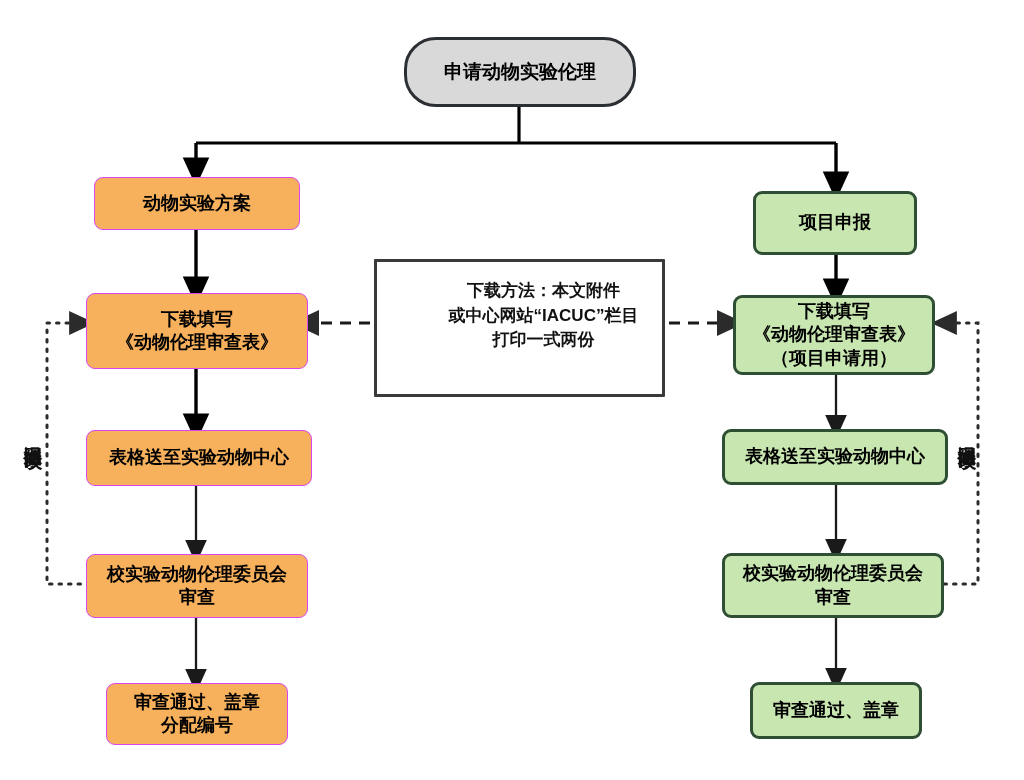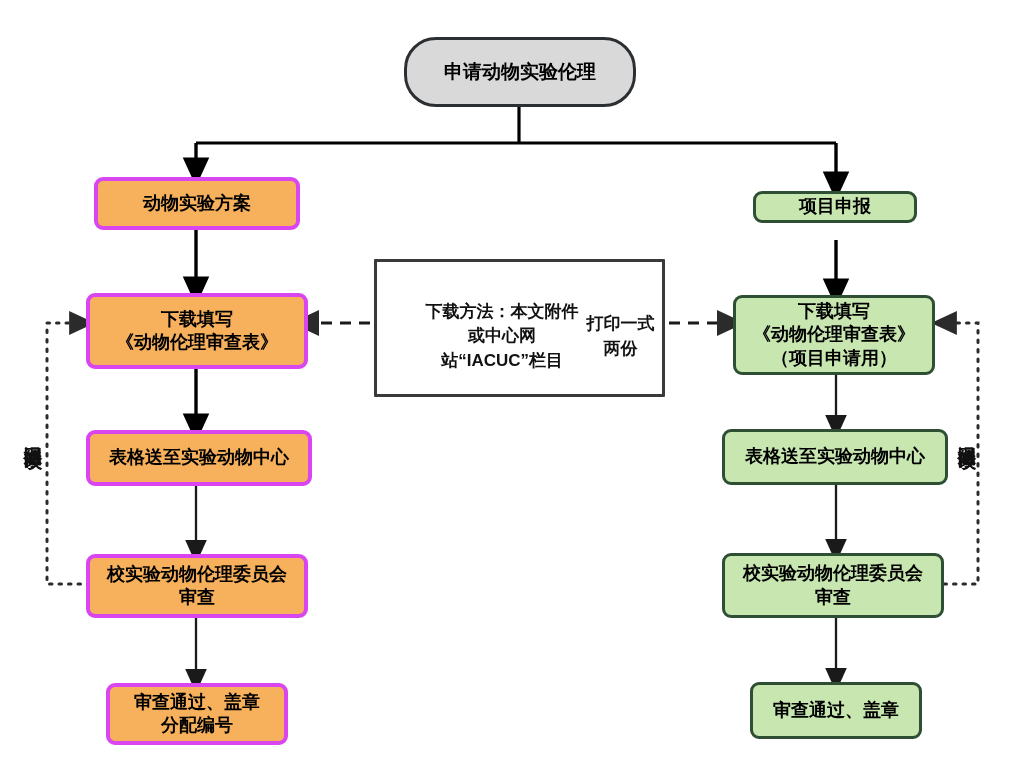--- a/index.html
+++ b/index.html
@@ -42,37 +42,38 @@
     z-index: 3;
   }
   .node-start {
     background: #d9d9d9;
     border: 3px solid #2b2f33;
     border-radius: 32px;
     font-size: 19px;
   }
   .node-orange {
     background: #f7b05b;
-    border: 4px solid #d946ef;
+    border: 1px solid #d946ef;
     border-radius: 9px;
     font-size: 18px;
   }
   .node-green {
     background: #c8e6b0;
     border: 3px solid #2f4f35;
     border-radius: 9px;
     font-size: 18px;
   }
   .note-box {
     position: absolute;
     box-sizing: border-box;
     background: #ffffff;
     border: 3px solid #3a3a3a;
     border-radius: 1px;
     display: flex;
+    flex-direction: column;
     align-items: center;
     justify-content: flex-start;
     z-index: 3;
     padding-top: 17px;
     padding-left: 48px;
   }
   .note-line {
     font-size: 17px;
     font-weight: bold;
     color: #111111;
@@ -148,21 +149,21 @@
   <div class="node node-orange" style="left:86px; top:430px; width:226px; height:56px;">表格送至实验动物中心</div>
 
   <div class="node node-orange" style="left:86px; top:554px; width:222px; height:64px;">校实验动物伦理委员会
 审查</div>
 
   <div class="node node-orange" style="left:106px; top:683px; width:182px; height:62px;">审查通过、盖章
 分配编号</div>
 
   <div class="vlabel" style="left:24px; top:430px;">退回修改</div>
 
-  <div class="node node-green" style="left:753px; top:191px; width:164px; height:32px;">项目申报</div>
+  <div class="node node-green" style="left:753px; top:191px; width:164px; height:64px;">项目申报</div>
 
   <div class="node node-green" style="left:733px; top:295px; width:202px; height:80px;">下载填写
 《动物伦理审查表》
 （项目申请用）</div>
 
   <div class="node node-green" style="left:722px; top:429px; width:226px; height:56px;">表格送至实验动物中心</div>
 
   <div class="node node-green" style="left:722px; top:553px; width:222px; height:65px;">校实验动物伦理委员会
 审查</div>
 

